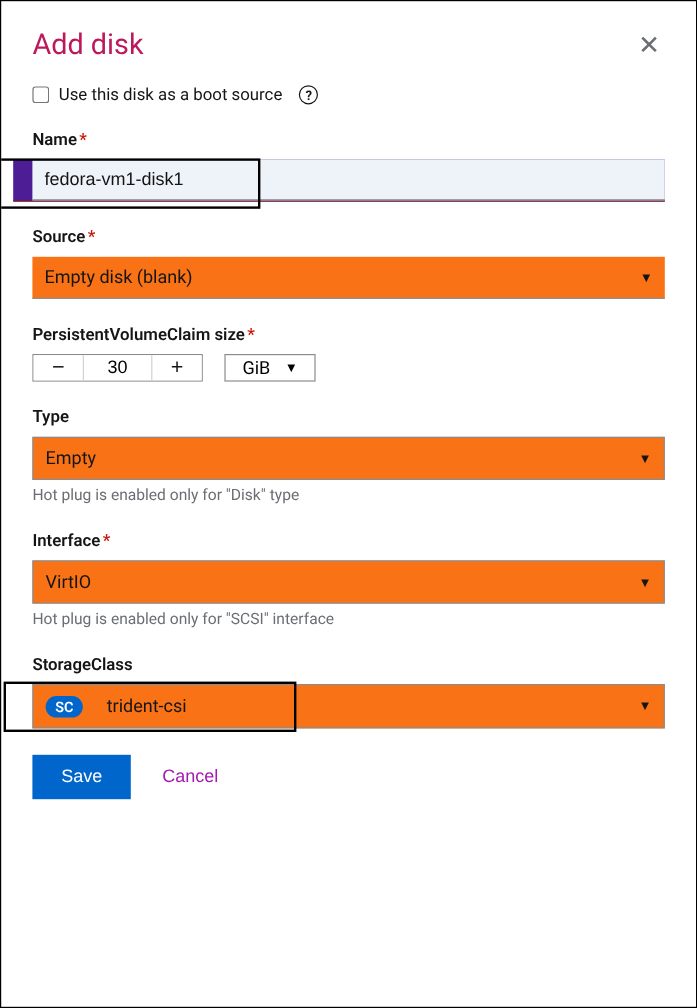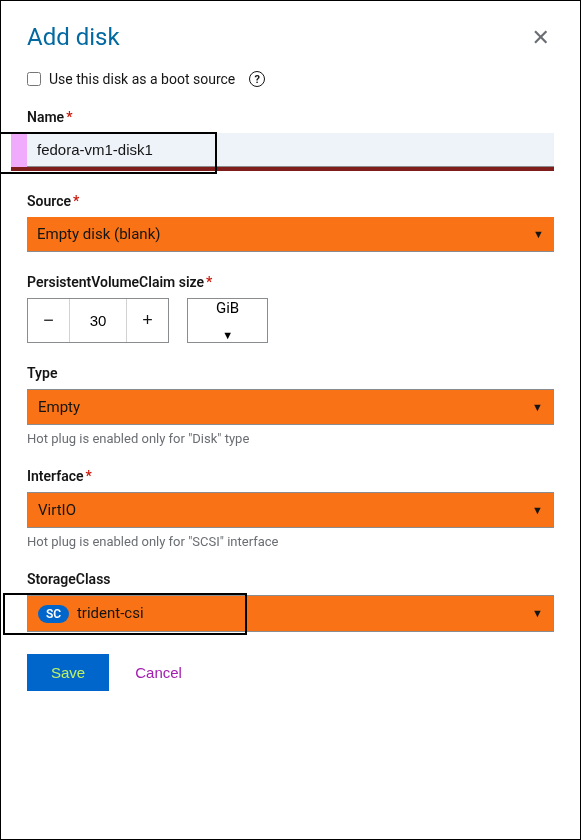--- a/index.html
+++ b/index.html
@@ -17,21 +17,21 @@
     }
     .header {
       display: flex;
       justify-content: space-between;
       align-items: flex-start;
       margin-bottom: 18px;
     }
     .title {
       font-size: 24px;
       font-weight: 400;
-      color: #0369a1;
+      color: #be185d;
       text-align: right;
     }
     .close-btn {
       font-size: 22px;
       color: #6a6e73;
       cursor: pointer;
       background: none;
       border: none;
       line-height: 1;
       padding: 4px;
@@ -77,22 +77,22 @@
     .text-input {
       width: 100%;
       padding: 8px 10px;
       font-size: 15px;
       border: none;
       border-bottom: 1px solid #8a8d90;
       background: #eef3fa;
       color: #151515;
     }
     .name-input-wrap {
-      background: #f0abfc;
-      border-bottom: 4px solid #7f1d1d;
+      background: #4c1d95;
+      border-bottom: 1px solid #7f1d1d;
       margin-left: -16px;
       padding-left: 16px;
       position: relative;
     }
     .name-outline {
       position: absolute;
       border: 2px solid #000;
       left: -24px;
       top: -1px;
       width: 230px;
@@ -150,36 +150,35 @@
       width: 56px;
       text-align: center;
       border: none;
       font-size: 15px;
     }
     .unit-select {
       display: flex;
       align-items: center;
       gap: 12px;
       border: 1px solid #8a8d90;
-      padding: 0 28px;
-      font-size: 15px;
-      cursor: pointer;
-      flex-direction: column;
+      padding: 0 14px;
+      font-size: 15px;
+      cursor: pointer;
     }
     .sc-badge {
       display: inline-flex;
       align-items: center;
       justify-content: center;
       background: #0066cc;
       color: #fff;
       font-size: 12px;
       font-weight: 600;
       border-radius: 12px;
       padding: 2px 8px;
-      margin-right: 4px;
+      margin-right: 16px;
     }
     .sc-wrap {
       position: relative;
     }
     .sc-outline {
       position: absolute;
       border: 2px solid #000;
       left: -24px;
       top: -2px;
       width: 244px;
@@ -187,21 +186,21 @@
       pointer-events: none;
     }
     .footer {
       display: flex;
       align-items: center;
       gap: 26px;
       margin-top: 22px;
     }
     .btn-primary {
       background: #0066cc;
-      color: #bef264;
+      color: #ffffff;
       border: none;
       padding: 10px 24px;
       font-size: 15px;
       cursor: pointer;
     }
     .btn-link {
       background: none;
       border: none;
       color: #a21caf;
       font-size: 15px;

